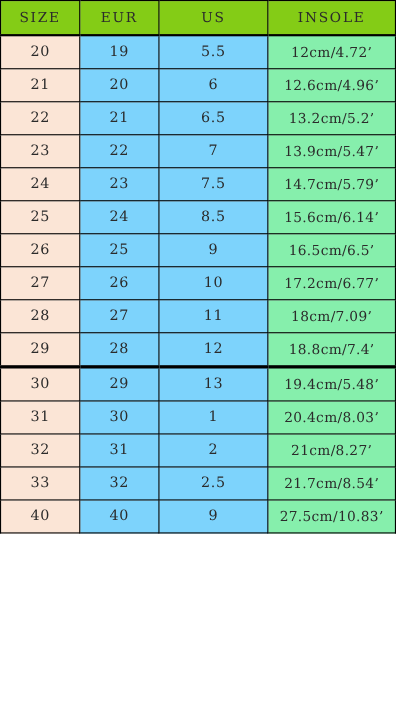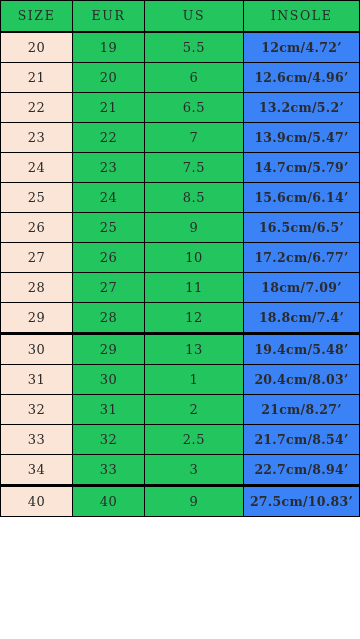--- a/index.html
+++ b/index.html
@@ -41,42 +41,41 @@
     vertical-align: middle;
     height: 29px;
     line-height: 1.05;
     padding: 0 1px;
     color: #2b2b2b;
     letter-spacing: 0.6px;
     font-weight: 400;
   }
 
   table.size-chart th {
-    background: #22c55e;
+    background: #84cc16;
     font-size: 12.5px;
     letter-spacing: 1.6px;
     height: 30px;
   }
 
   table.size-chart td.col-size {
     background: #FBE5D6;
     font-size: 13px;
   }
 
   table.size-chart td.col-eur,
   table.size-chart td.col-us {
-    background: #22c55e;
+    background: #7dd3fc;
     font-size: 13px;
   }
 
   table.size-chart td.col-insole {
-    background: #3b82f6;
+    background: #86efac;
     font-size: 12.5px;
     letter-spacing: 0.3px;
-    font-weight: bold;
   }
 
   
   table.size-chart tr.thick-below > th,
   table.size-chart tr.thick-below > td {
     border-bottom: 3px solid #000000;
   }
 
   table.size-chart thead tr > th {
     border-bottom: 2px solid #000000;
@@ -179,26 +178,20 @@
           <td class="col-eur">31</td>
           <td class="col-us">2</td>
           <td class="col-insole">21cm/8.27’</td>
         </tr>
         <tr>
           <td class="col-size">33</td>
           <td class="col-eur">32</td>
           <td class="col-us">2.5</td>
           <td class="col-insole">21.7cm/8.54’</td>
         </tr>
-        <tr class="thick-below">
-          <td class="col-size">34</td>
-          <td class="col-eur">33</td>
-          <td class="col-us">3</td>
-          <td class="col-insole">22.7cm/8.94’</td>
-        </tr>
         <tr>
           <td class="col-size">40</td>
           <td class="col-eur">40</td>
           <td class="col-us">9</td>
           <td class="col-insole">27.5cm/10.83’</td>
         </tr>
       </tbody>
   </table>
 </div>
 

